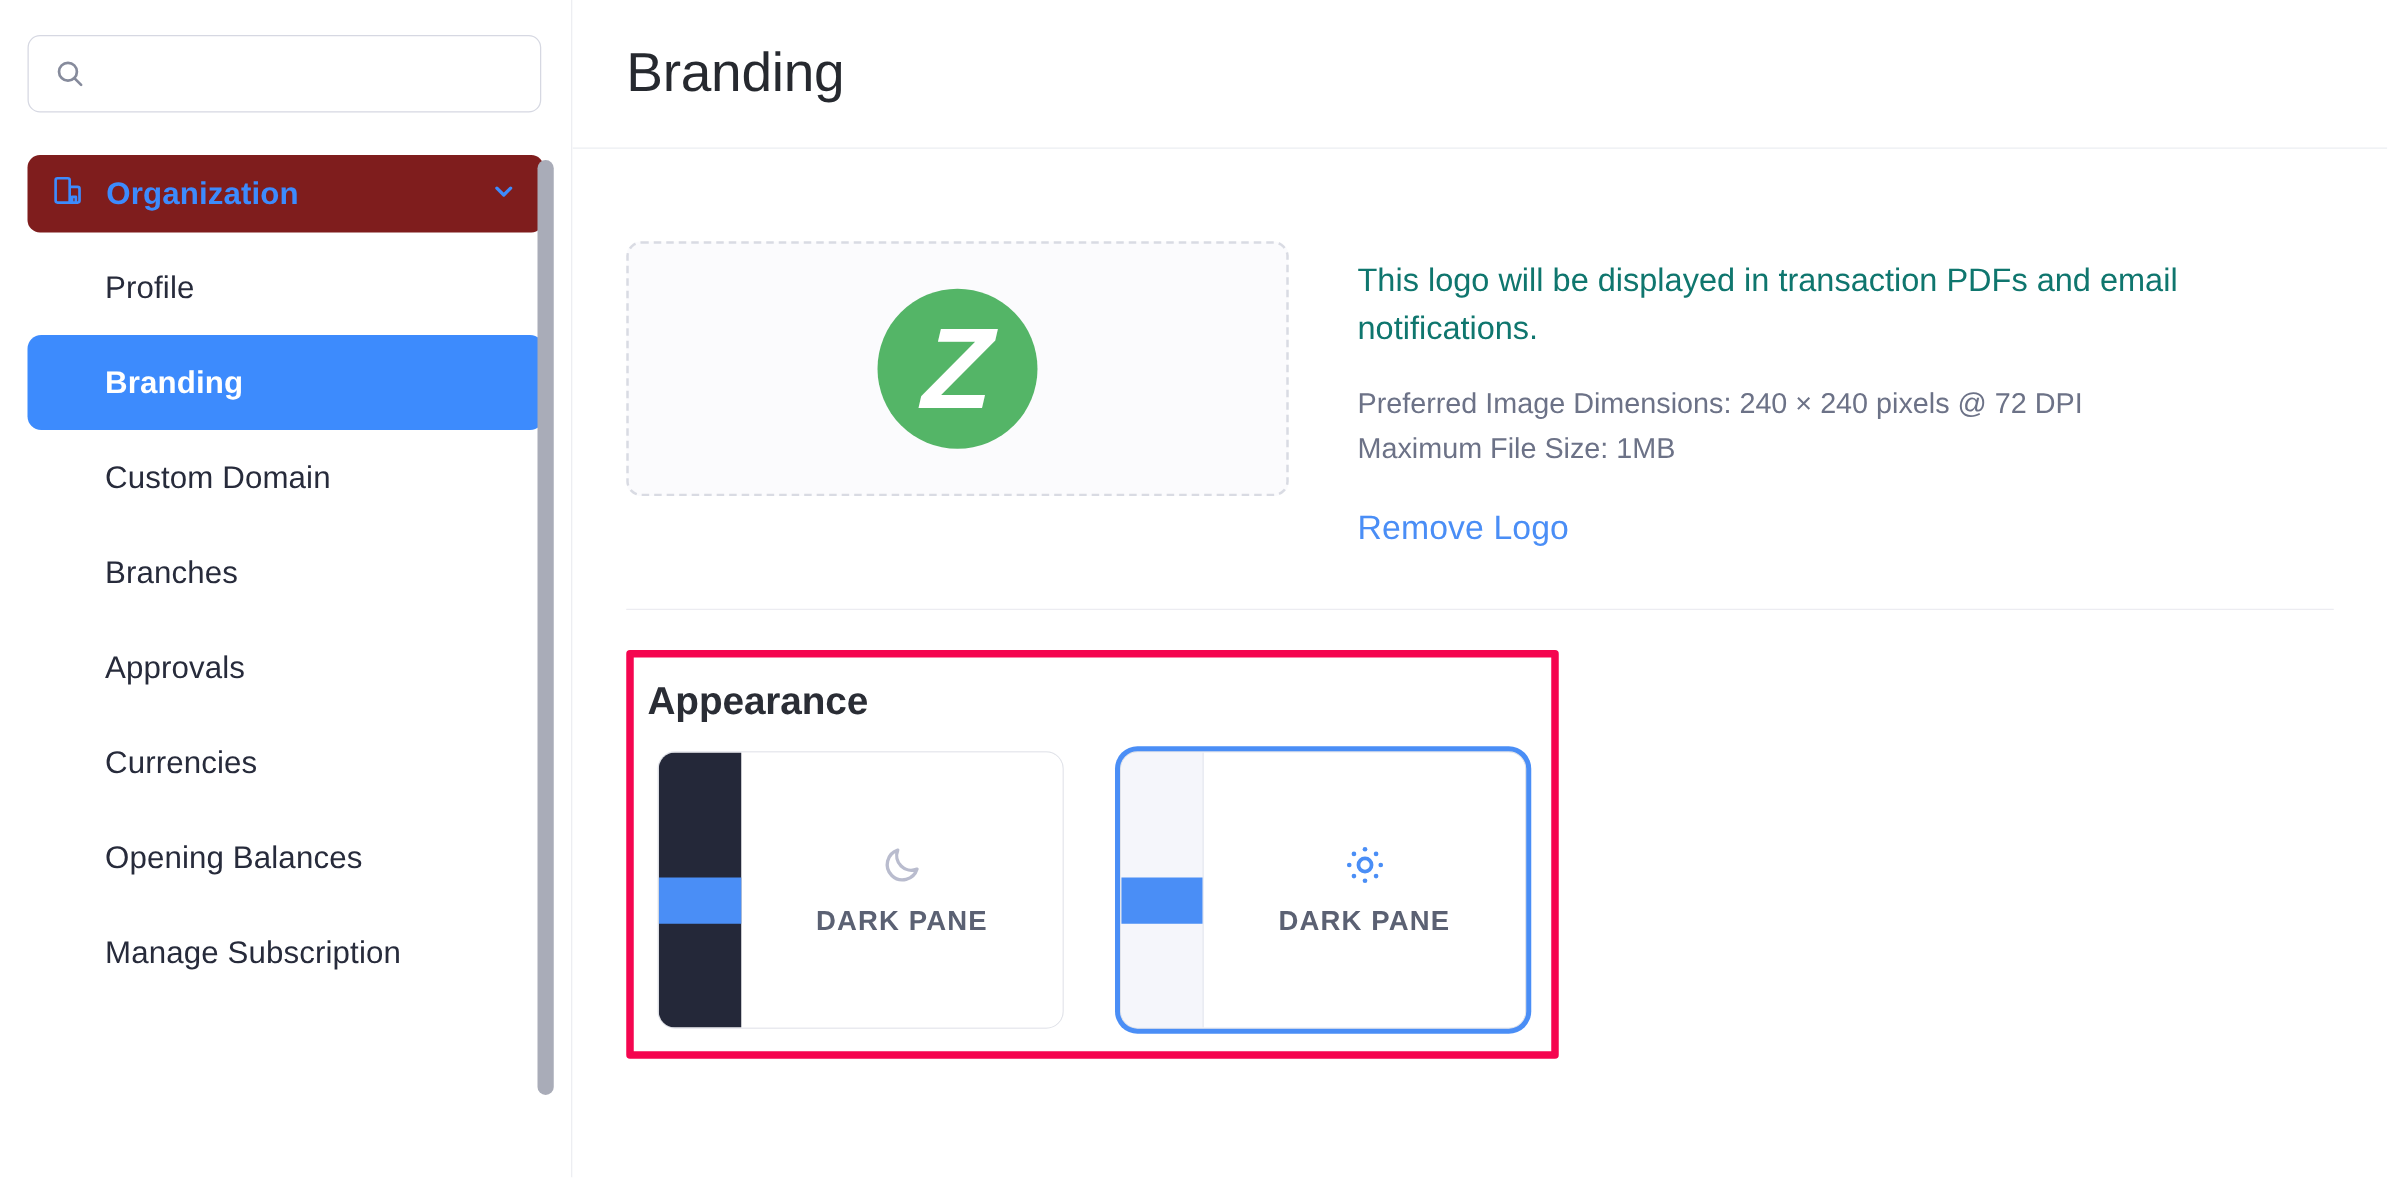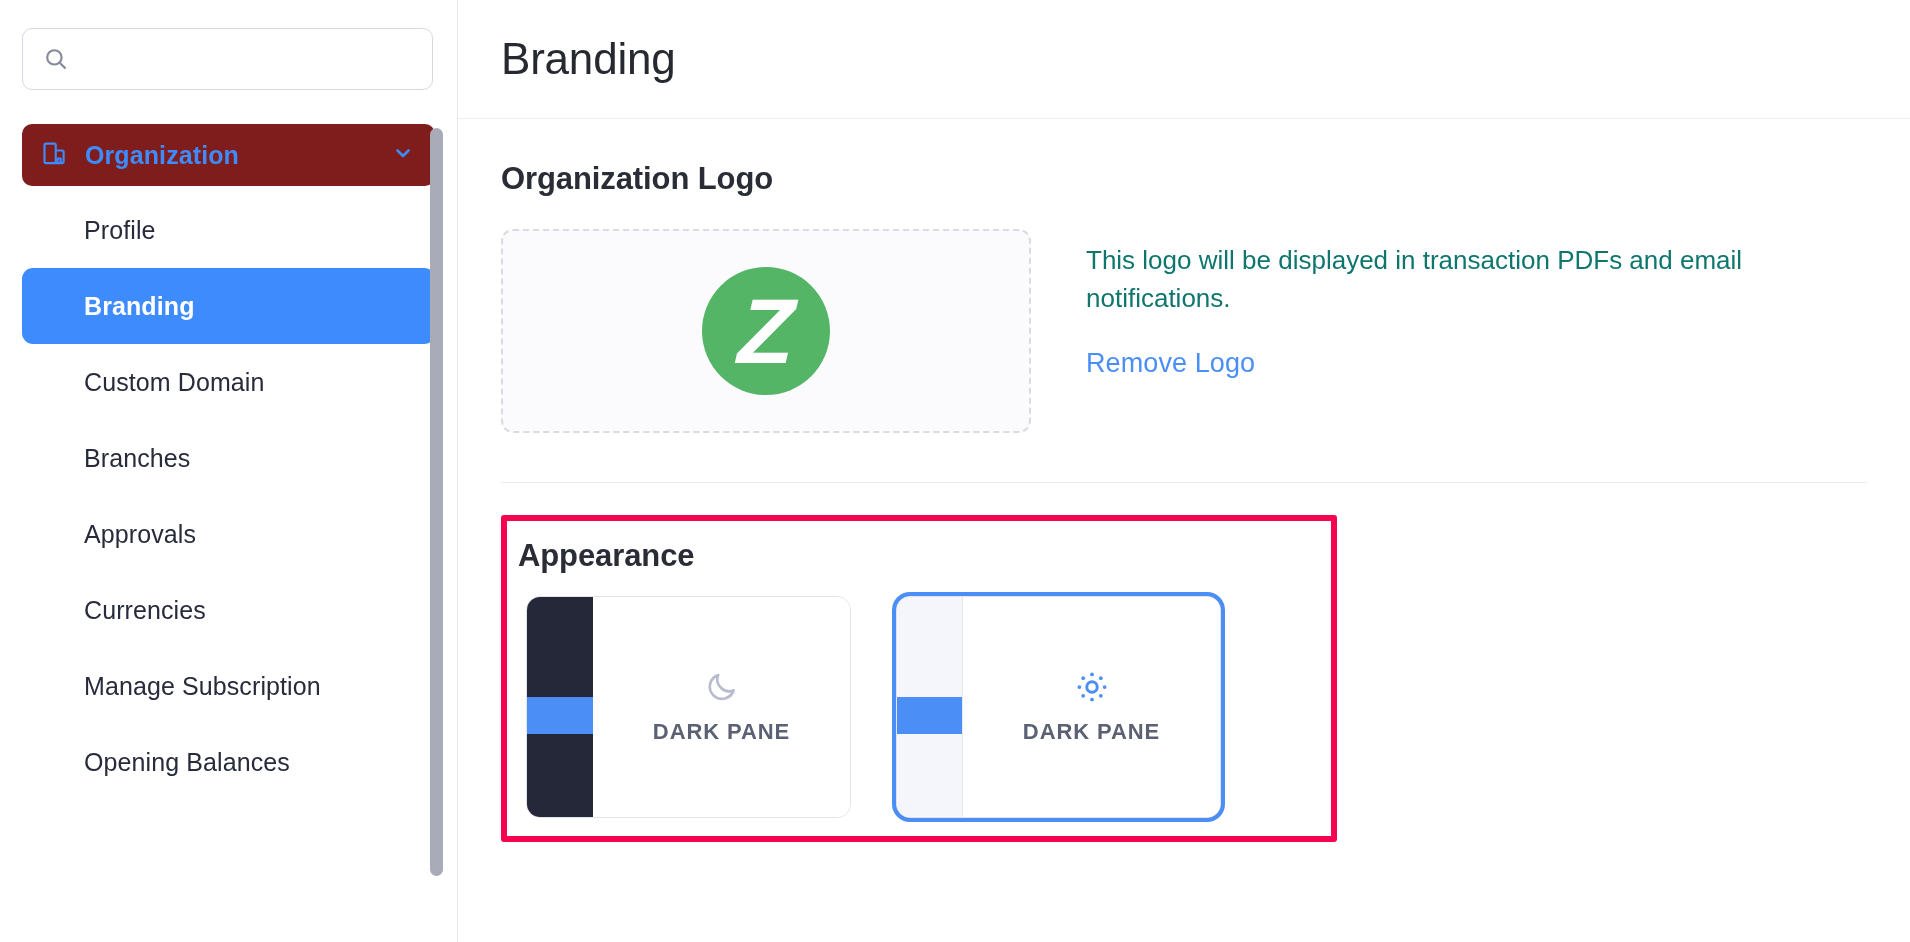--- a/index.html
+++ b/index.html
@@ -220,21 +220,21 @@
   .divider {
     height: 1px;
     background: #ececf1;
     margin: 49px 43px 0 43px;
   }
 
   
   .appearance-wrap {
     position: relative;
     margin: 32px 0 0 43px;
-    width: 836px;
+    width: 746px;
   }
   .appearance-highlight {
     position: absolute;
     inset: 0;
     border: 6px solid #f5054f;
     border-radius: 3px;
     pointer-events: none;
   }
   .appearance-inner {
     padding: 23px 24px 24px 17px;
@@ -349,53 +349,56 @@
         <div class="nav-item">
           <span>Branches</span>
         </div>
         <div class="nav-item">
           <span>Approvals</span>
         </div>
         <div class="nav-item">
           <span>Currencies</span>
         </div>
         <div class="nav-item">
+          <span>Opening Balances</span>
+        </div>
+        <div class="nav-item">
           <span>Manage Subscription</span>
-        </div>
-        <div class="nav-item">
-          <span>Opening Balances</span>
         </div>
       </div>
 
 
     </nav>
 
     <div class="scrollbar-track">
       <div class="scrollbar-thumb"></div>
     </div>
   </aside>
 
   <main class="main">
 
     <div class="main-header">
       <h1 class="page-title">Branding</h1>
     </div>
 
     <section class="section">
-      <h2 class="section-title">Organization Logo</h2>
 
       <div class="logo-row">
         <div class="logo-dropzone">
           <div class="logo-badge">
             <span class="z">Z</span>
           </div>
         </div>
 
         <div class="logo-info">
           <div class="logo-desc">This logo will be displayed in transaction PDFs and email notifications.</div>
+          <div class="logo-meta">
+            <div>Preferred Image Dimensions: 240 × 240 pixels @ 72 DPI</div>
+            <div>Maximum File Size: 1MB</div>
+          </div>
           <a class="remove-link">Remove Logo</a>
         </div>
       </div>
     </section>
 
     <div class="divider"></div>
 
     <section class="appearance-wrap">
       <div class="appearance-highlight"></div>
       <div class="appearance-inner">

